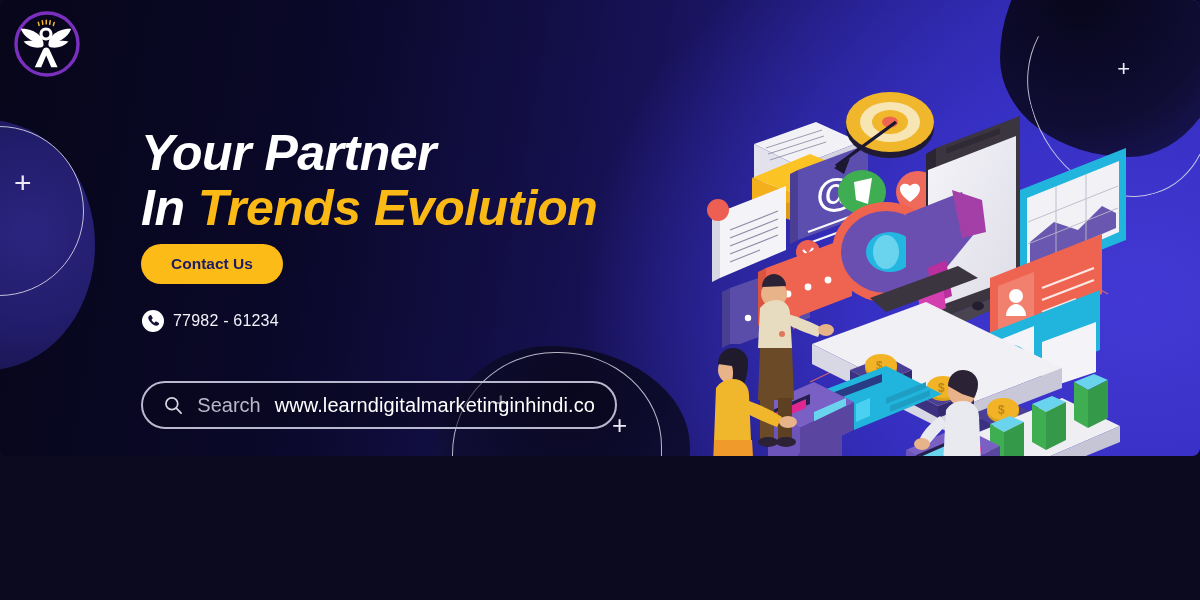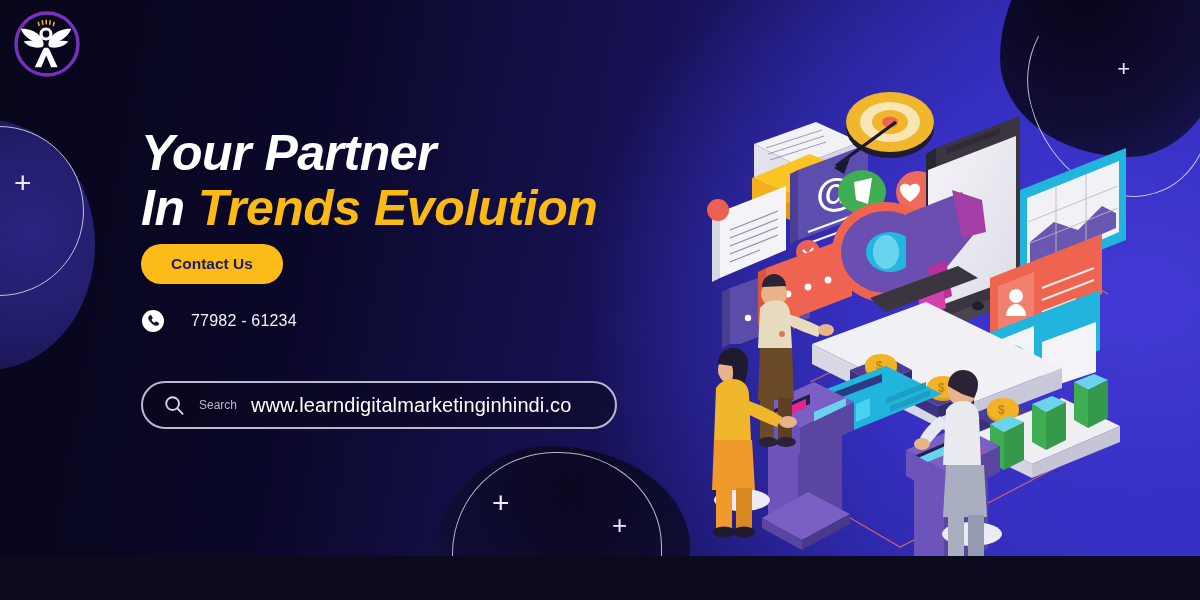--- a/index.html
+++ b/index.html
@@ -2,24 +2,25 @@
 <html><head>
 <meta charset="utf-8">
 <style>
   * { margin:0; padding:0; box-sizing:border-box; }
   html,body { width:1200px; height:600px; overflow:hidden; }
   body {
     font-family:"Liberation Sans", sans-serif;
     background:#0b0a1e;
   }
   #banner {
-    position:relative; width:1200px; height:556px; overflow:hidden;
+    position:relative; width:1200px; height:456px; overflow:hidden;
     background:
       radial-gradient(ellipse 780px 620px at 1140px 300px, #4338d4 0%, #3730c4 34%, rgba(44,36,150,0) 72%),
       linear-gradient(100deg, #07061a 0%, #0a0828 26%, #161152 50%, #241f8c 72%, #322ab8 88%, #3b33cf 100%);
+    border-radius: 8px;
   }
 
   
   .blob { position:absolute; pointer-events:none; }
   .blob-tr {
     top:-78px; right:-30px; width:230px; height:235px;
     background:radial-gradient(circle at 35% 30%, #0b0a24 0%, #0d0b2c 55%, #191playerholder 100%);
     background:radial-gradient(circle at 35% 30%, #07061a 0%, #100d34 60%, #1d1866 100%);
     border-radius:52% 48% 44% 56% / 58% 42% 58% 42%;
   }
@@ -74,30 +75,30 @@
     margin-top:22px; color:#e9e9f4; font-size:15.5px; line-height:22px;
     max-width:520px;
   }
   .cta {
     display:inline-block; margin-top:8px;
     background:#fdbb18; color:#1d1b63;
     font-size:15.5px; font-weight:bold;
     padding:11px 30px; border:none; border-radius:20px; cursor:pointer;
   }
   .meta-row { display:flex; align-items:center; gap:38px; margin-top:25px; }
-  .meta-item { display:flex; align-items:center; gap:26px; }
+  .meta-item { display:flex; align-items:center; gap:8px; }
   .meta-item .txt { color:#f2f2fa; font-size:16px; letter-spacing:.2px; }
 
   .searchbar {
     margin-top:48px; width:476px; height:48px;
     border:2px solid #b9b8cf; border-radius:24px;
     background:rgba(9,8,30,.55);
     display:flex; align-items:center; gap:14px; padding:0 20px;
   }
-  .searchbar .s-label { color:#b9b8c9; font-size:12px; }
+  .searchbar .s-label { color:#b9b8c9; font-size:20px; }
   .searchbar .s-value { color:#ffffff; font-size:20px; letter-spacing:.1px; }
 
   
   .illus { position:absolute; left:690px; top:82px; width:470px; height:490px; }
 </style>
 </head>
 <body>
 
 <div id="banner">
 

